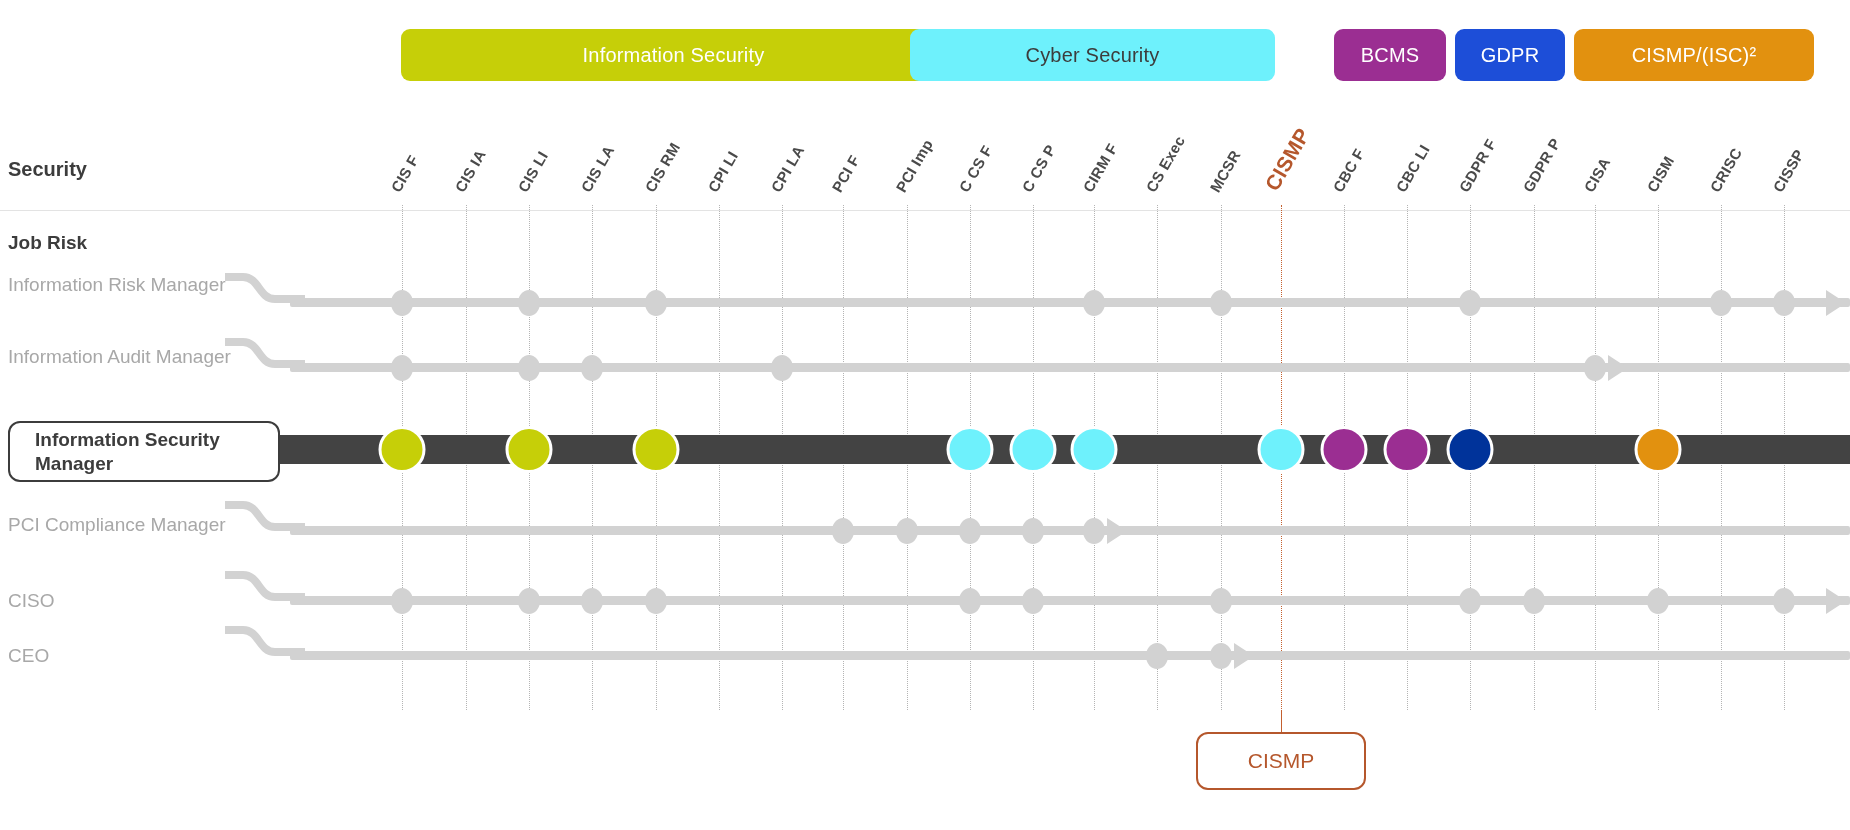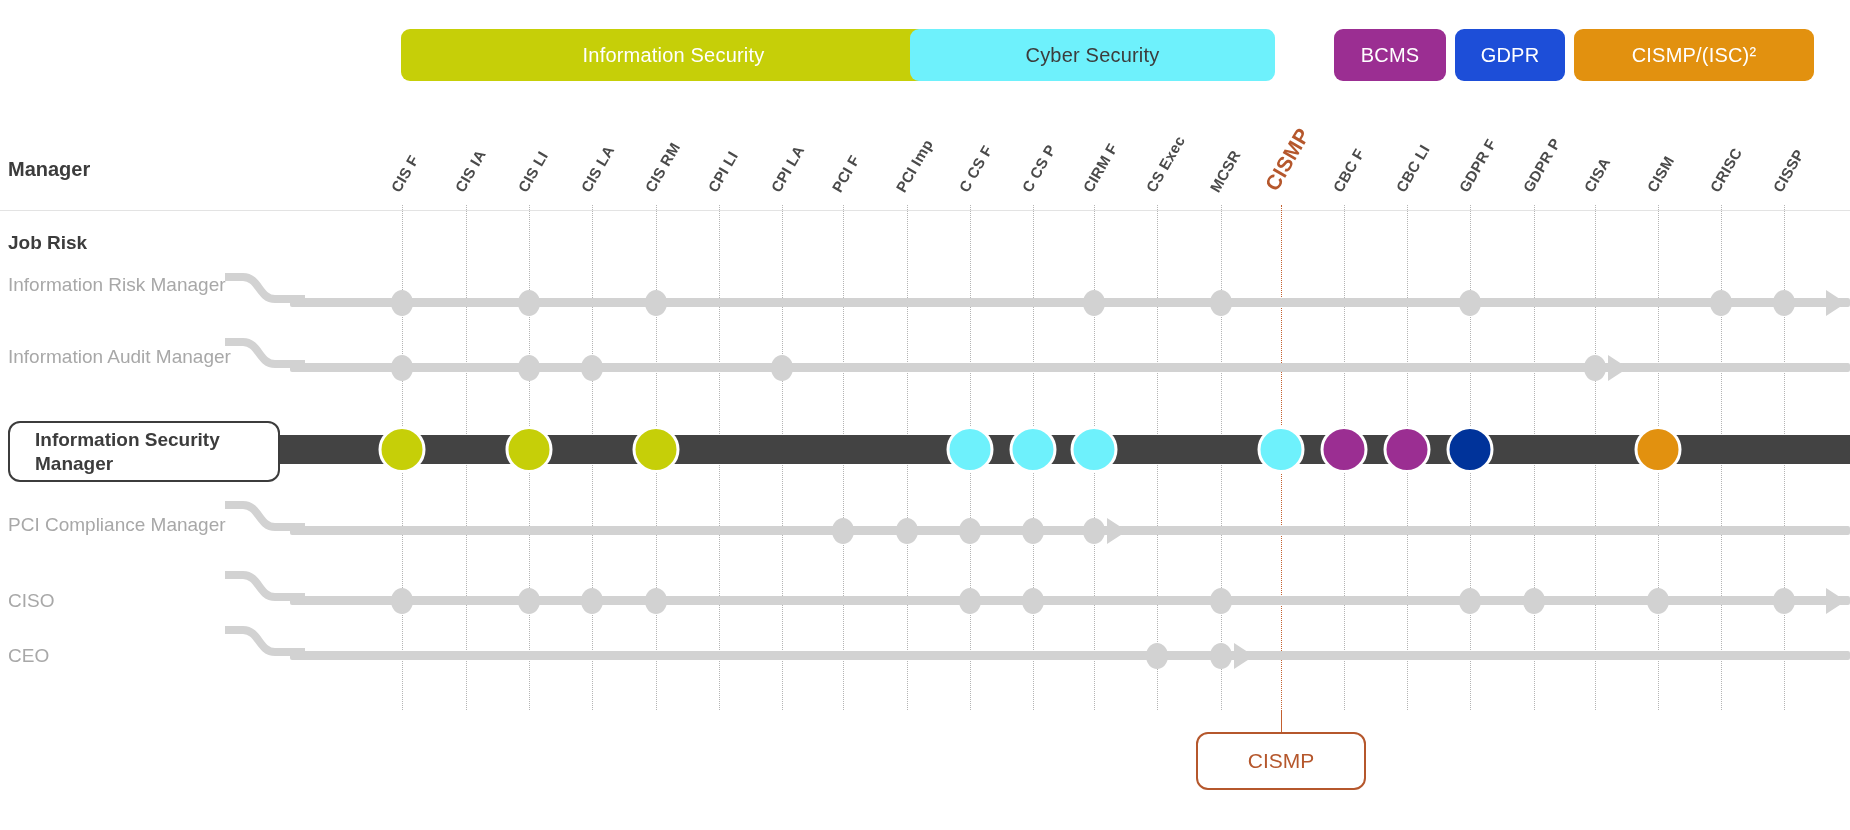--- a/index.html
+++ b/index.html
@@ -131,21 +131,21 @@
         <span>BCMS</span>
       </div>
       <div class="cat-pill" style="left: 1455px; width: 110px; background: #1d4ed8; color: rgb(255, 255, 255);">
         <span>GDPR</span>
       </div>
       <div class="cat-pill" style="left: 1574px; width: 240px; background: rgb(226, 145, 15); color: rgb(255, 255, 255);">
         <span>CISMP/(ISC)²</span>
       </div>
     </div>
 
-  <div id="courses-label">Manager</div>
+  <div id="courses-label">Security</div>
   <div id="headrule"></div>
   <div id="jobroles-label">Job Risk</div>
 
   <div id="col-caps">
       <div class="col-cap-anchor" style="left: 402px;">
         <div class="col-cap">CIS F</div>
       </div>
       <div class="col-cap-anchor" style="left: 466px;">
         <div class="col-cap">CIS IA</div>
       </div>

